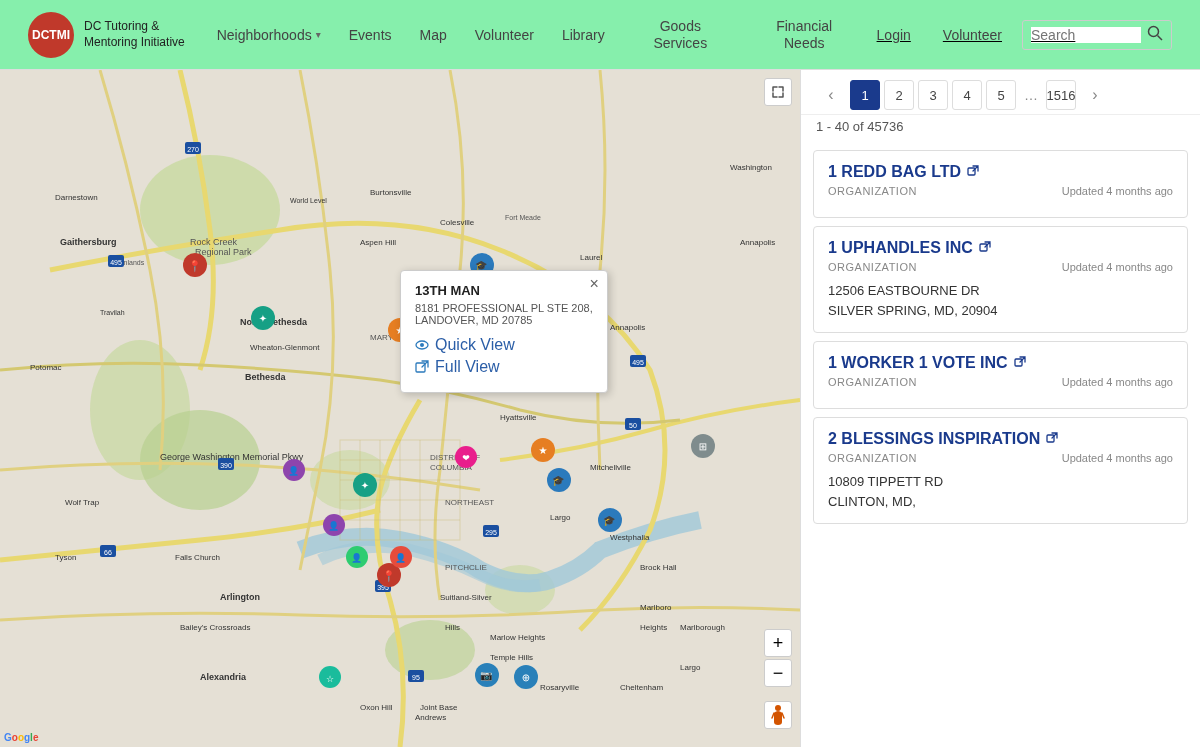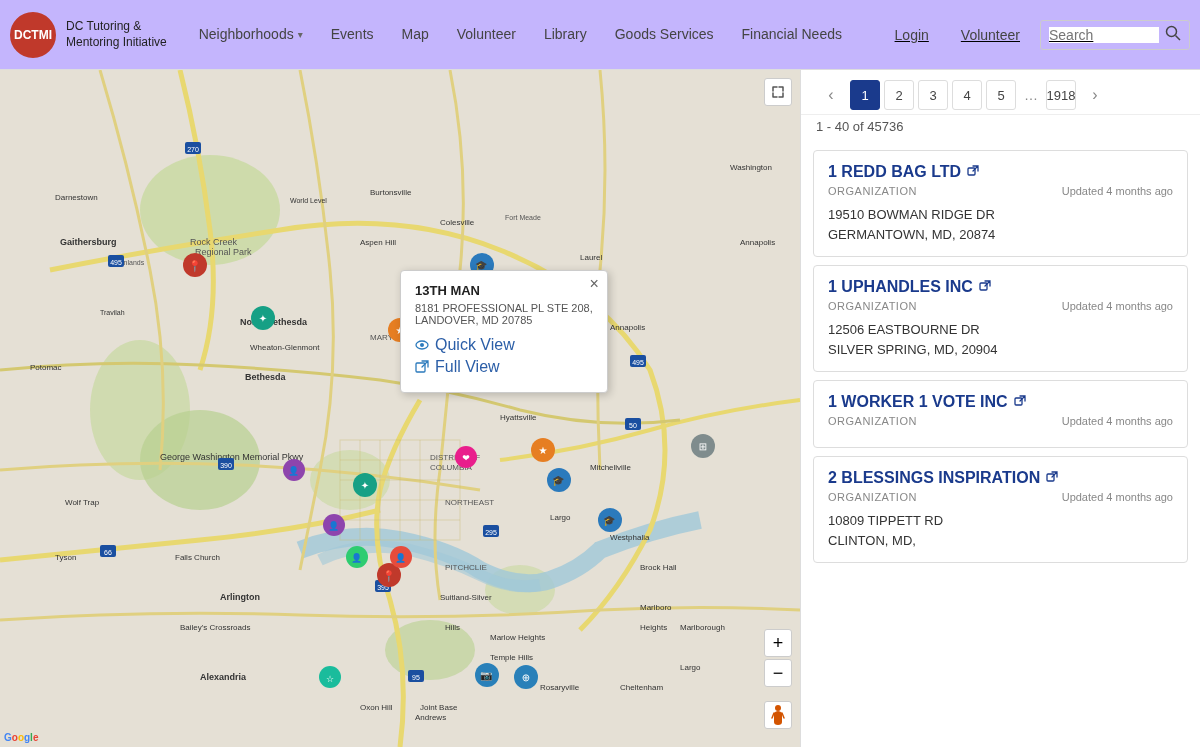--- a/index.html
+++ b/index.html
@@ -4,22 +4,22 @@
   <style>
     * { margin: 0; padding: 0; box-sizing: border-box; }
     body { font-family: Arial, sans-serif; background: #fff; width: 1200px; height: 747px; overflow: hidden; }
 
     
     .header {
       display: flex;
       align-items: center;
       height: 70px;
       border-bottom: 1px solid #ddd;
-      padding: 0 10px;
-      background: #c4b5fd;
+      padding: 0 28px;
+      background: #86efac;
     }
     .logo-area {
       display: flex;
       align-items: center;
       gap: 10px;
       margin-right: 20px;
     }
     .logo-circle {
       width: 46px;
       height: 46px;
@@ -604,44 +604,40 @@
   <div class="right-panel">
 
     <div class="pagination">
       <button class="page-btn nav-arrow">‹</button>
       <button class="page-btn active">1</button>
       <button class="page-btn">2</button>
       <button class="page-btn">3</button>
       <button class="page-btn">4</button>
       <button class="page-btn">5</button>
       <span class="page-ellipsis">…</span>
-      <button class="page-btn">1918</button>
+      <button class="page-btn">1516</button>
       <button class="page-btn nav-arrow">›</button>
     </div>
 
     <div class="results-count">1 - 40 of 45736</div>
 
     <div class="listing-card">
       <div class="listing-title">
         <span>1 REDD BAG LTD</span>
         <span class="external-link-icon">
           <svg width="12" height="12" viewBox="0 0 12 12" fill="none">
             <rect x="1" y="3" width="7" height="7" rx="1" stroke="#1a3a8c" stroke-width="1.3"></rect>
             <path d="M6 1h5v5M11 1L6 6" stroke="#1a3a8c" stroke-width="1.3" stroke-linecap="round"></path>
           </svg>
         </span>
       </div>
       <div class="listing-meta">
         <span class="listing-type">ORGANIZATION</span>
         <span class="listing-updated">Updated 4 months ago</span>
       </div>
-      <div class="listing-address">
-        <span>19510 BOWMAN RIDGE DR</span><br>
-        <span>GERMANTOWN, MD, 20874</span>
-      </div>
     </div>
 
     <div class="listing-card">
       <div class="listing-title">
         <span>1 UPHANDLES INC</span>
         <span class="external-link-icon">
           <svg width="12" height="12" viewBox="0 0 12 12" fill="none">
             <rect x="1" y="3" width="7" height="7" rx="1" stroke="#1a3a8c" stroke-width="1.3"></rect>
             <path d="M6 1h5v5M11 1L6 6" stroke="#1a3a8c" stroke-width="1.3" stroke-linecap="round"></path>
           </svg>

